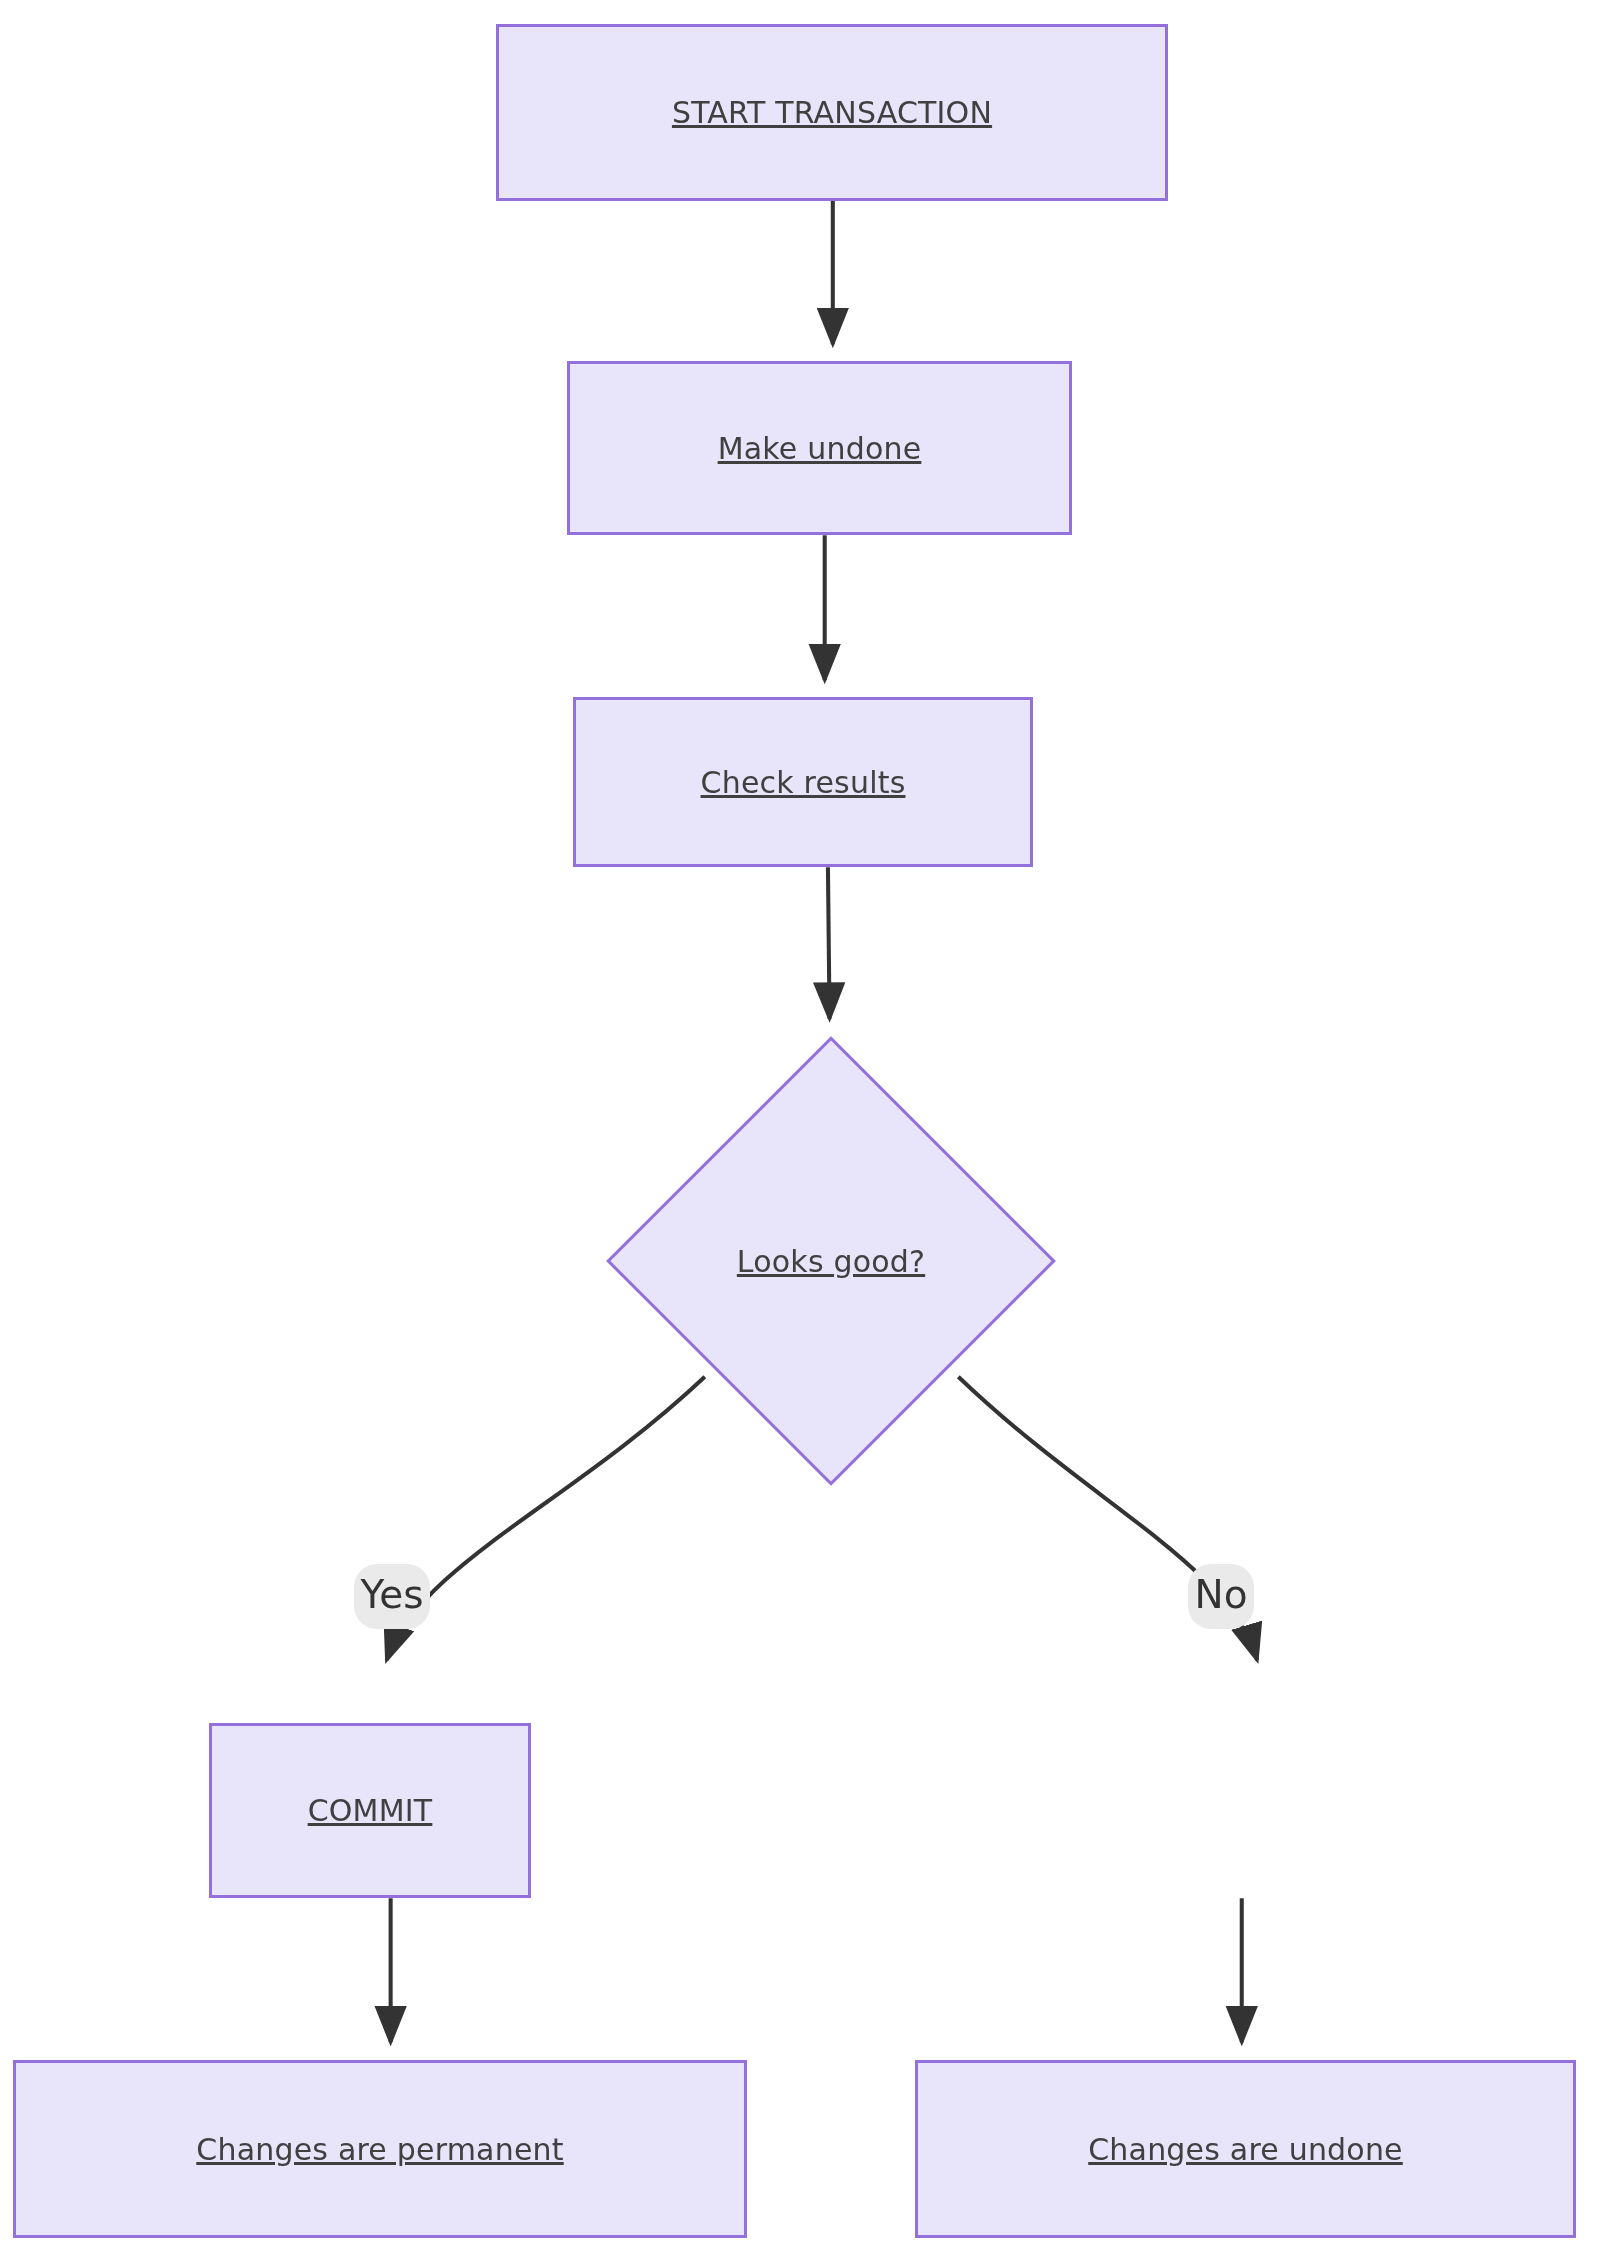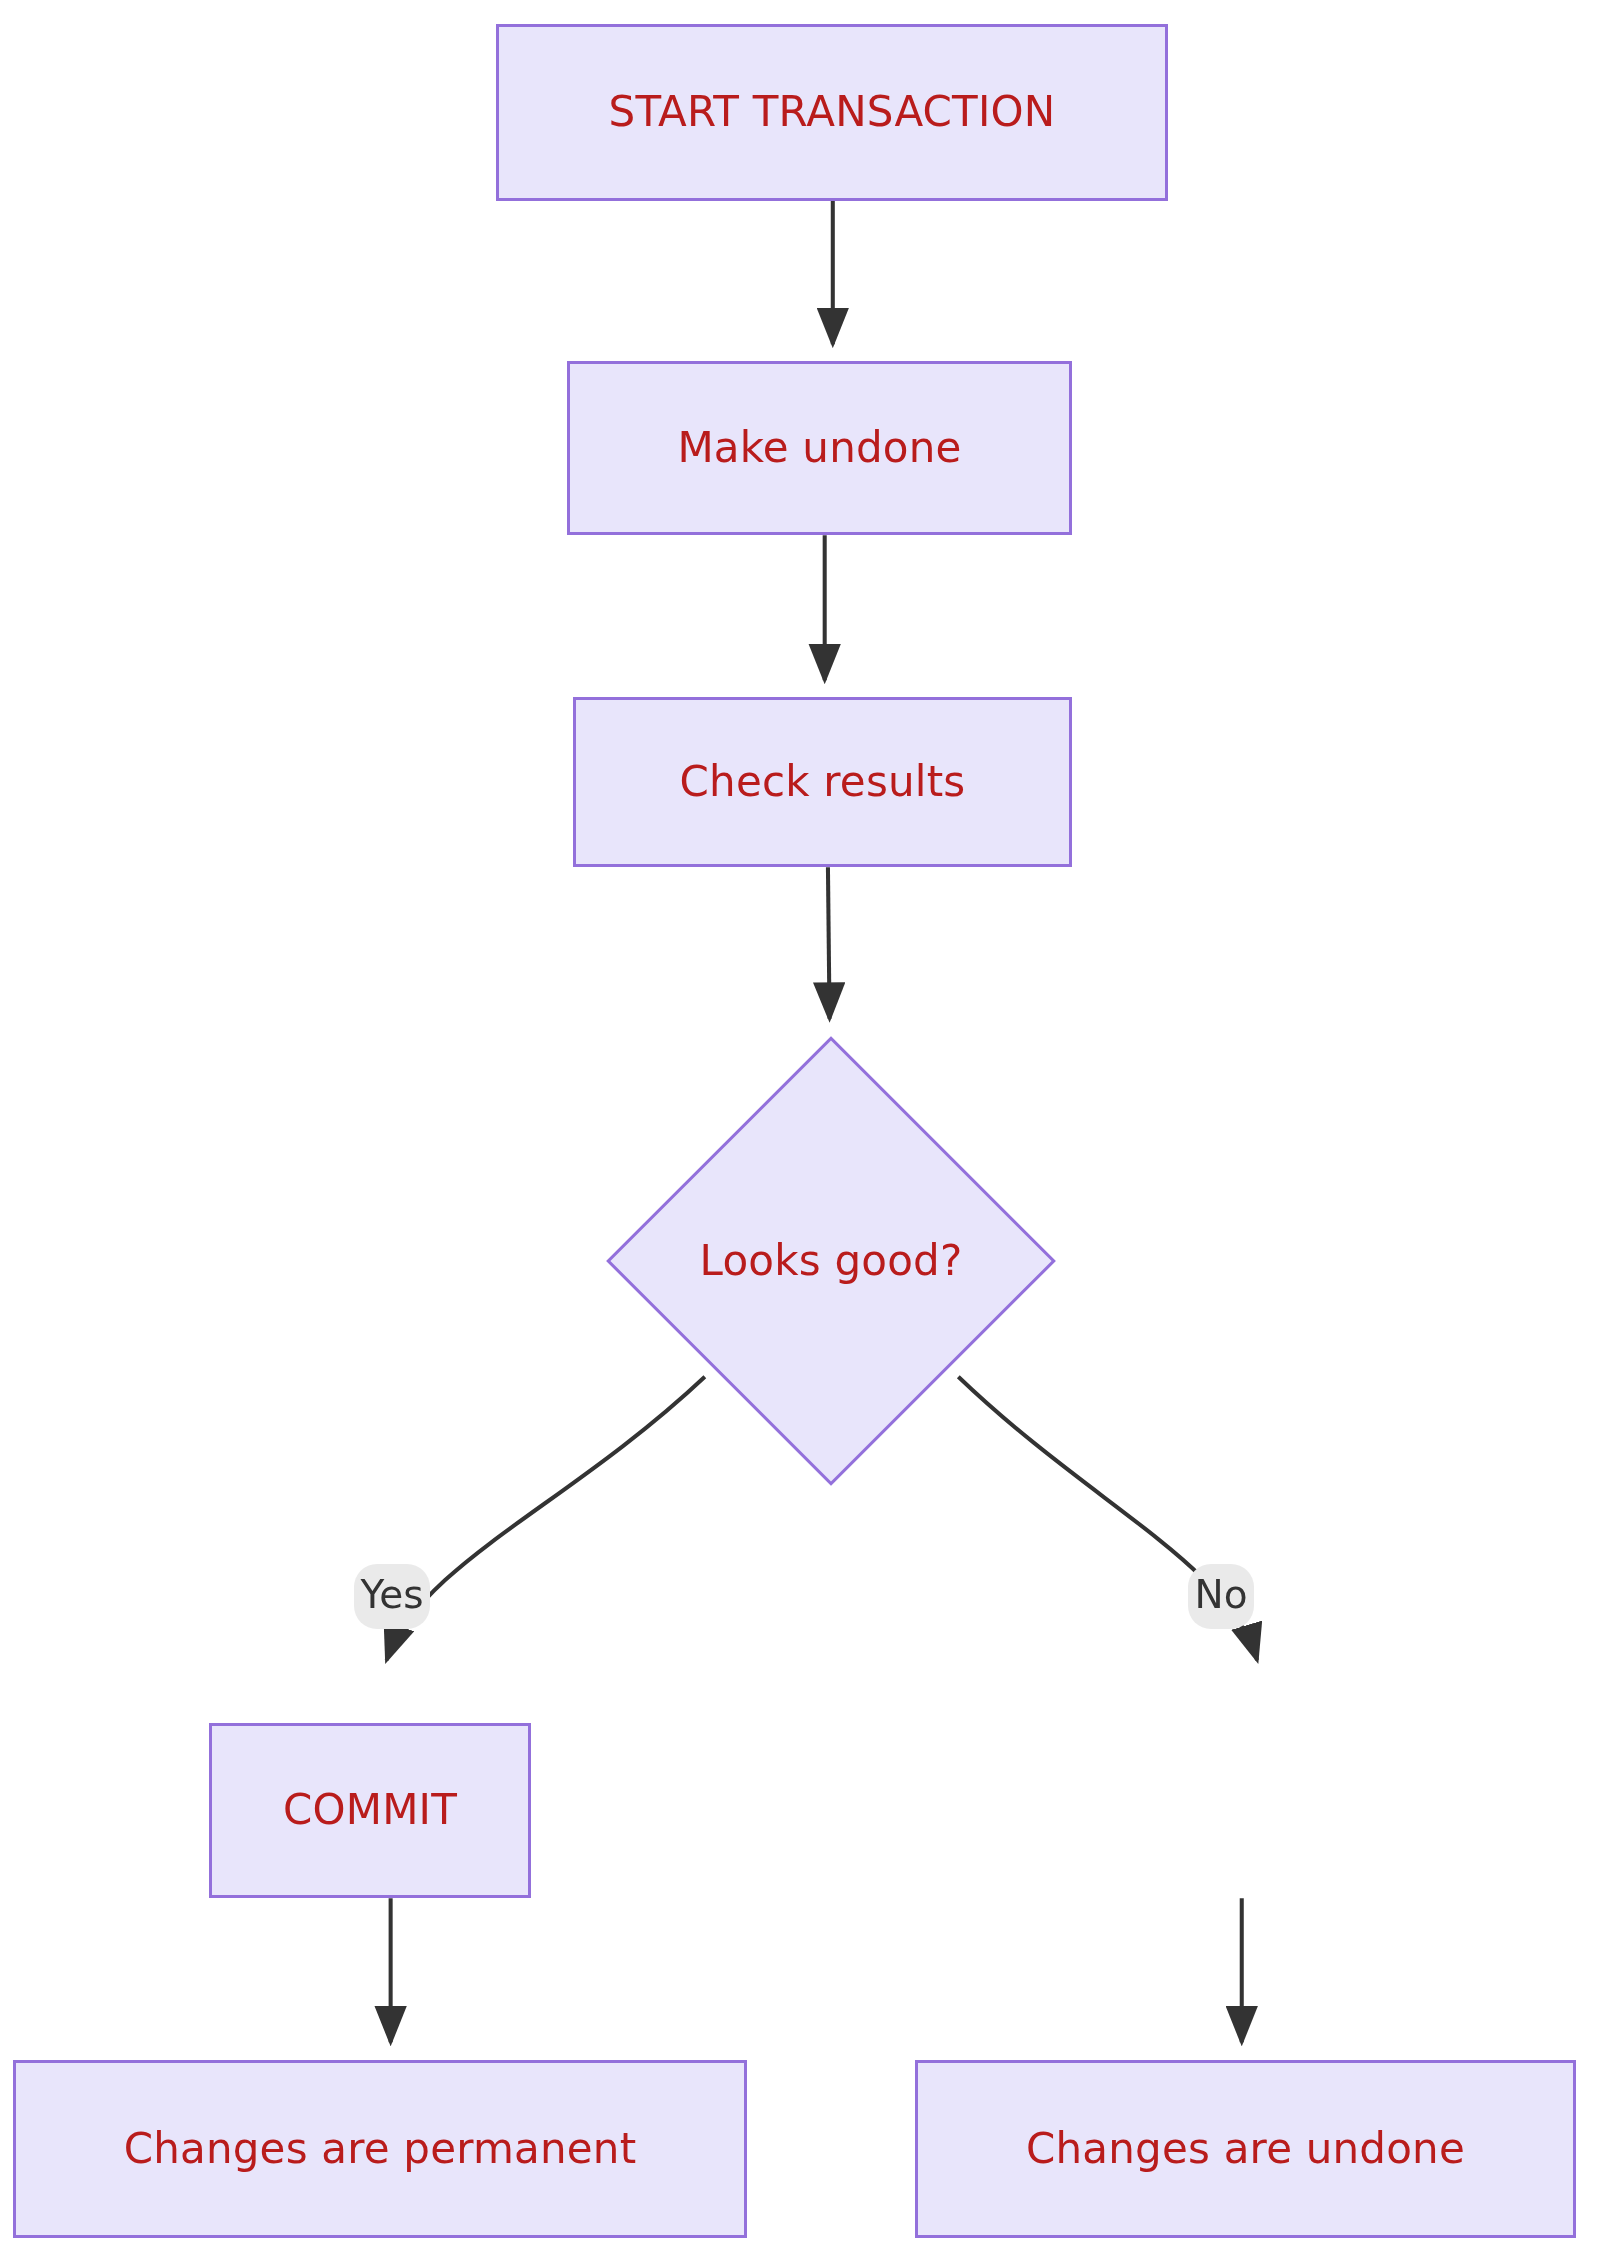--- a/index.html
+++ b/index.html
@@ -28,31 +28,32 @@
     position: absolute;
     box-sizing: border-box;
     background: #e8e5fb;
     border: 3.2px solid #9370db;
     display: flex;
     align-items: center;
     justify-content: center;
     text-align: center;
   }
   .node-label {
-    color: #b91c1c;
-    font-size: 42px;
+    color: #404040;
+    font-size: 30px;
     font-weight: 400;
     letter-spacing: 0.2px;
     line-height: 1.1;
     white-space: nowrap;
+    text-decoration: underline;
   }
   
   #node-start       { left: 496px;  top: 24px;   width: 672px; height: 177px; }
   #node-make        { left: 567px;  top: 361px;  width: 505px; height: 174px; }
-  #node-check       { left: 573px;  top: 697px;  width: 499px; height: 170px; }
+  #node-check       { left: 573px;  top: 697px;  width: 460px; height: 170px; }
   #node-commit      { left: 209px;  top: 1723px; width: 322px; height: 175px; }
   #node-rollback    { left: 1042px; top: 1723px; width: 438px; height: 175px; }
   #node-permanent   { left: 13px;   top: 2060px; width: 734px; height: 178px; }
   #node-undone      { left: 915px; top: 2060px; width: 661px; height: 178px; }
 
   
   #node-decision {
     position: absolute;
     left: 606px;
     top: 1036px;

